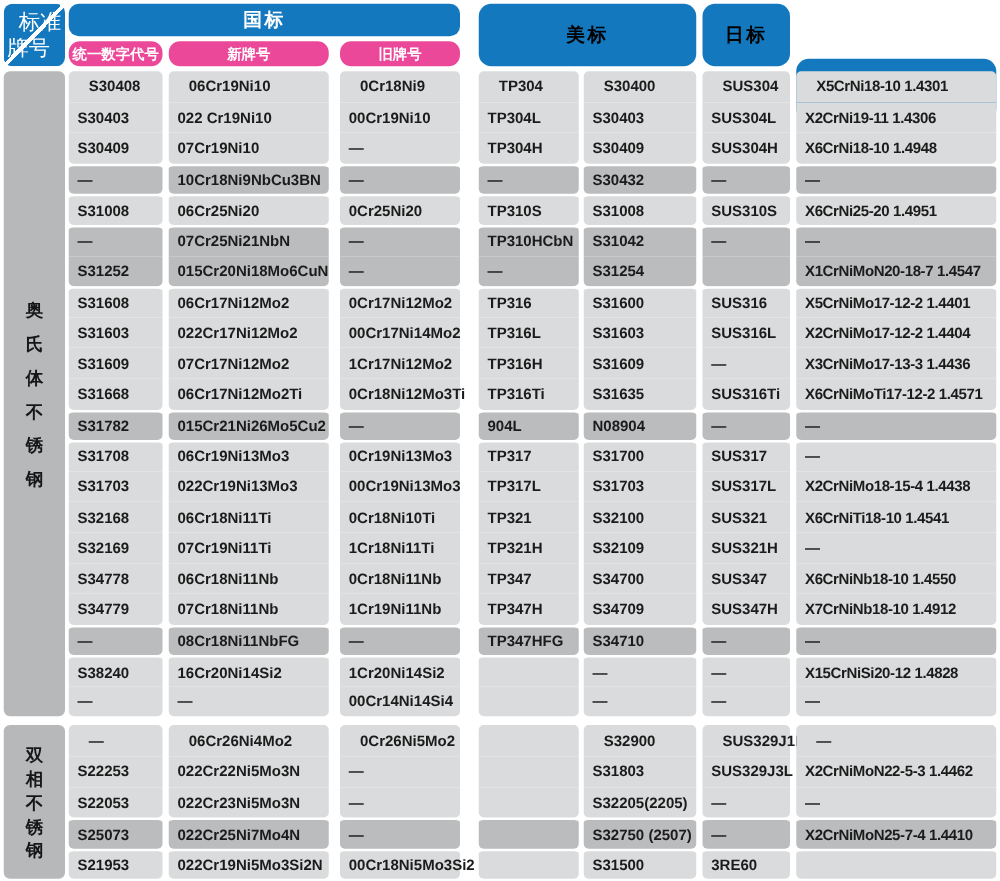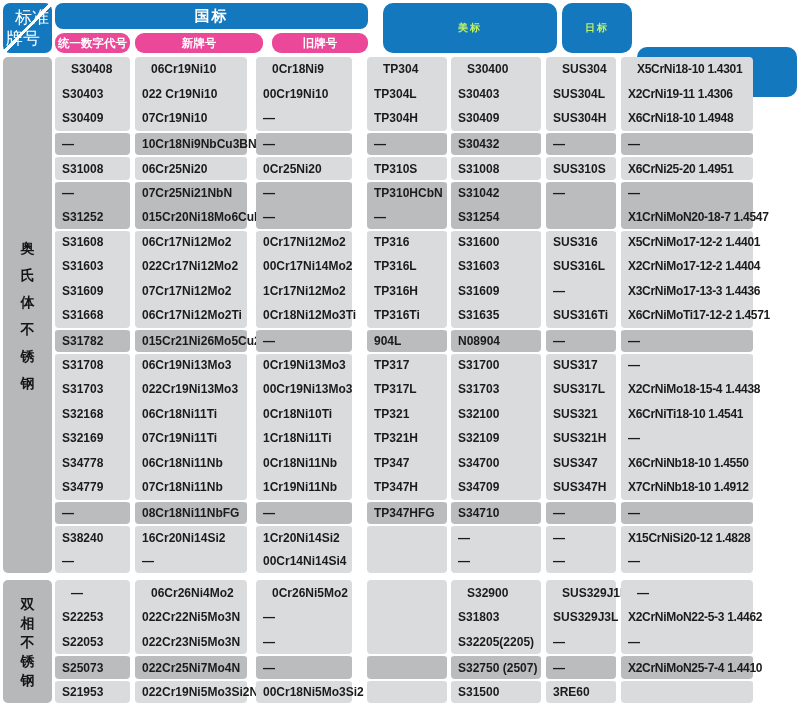--- a/index.html
+++ b/index.html
@@ -47,47 +47,47 @@
   .gb-subs{display:flex;margin-top:4px;height:20px;}
   .sub-box{
     background:#ec4899;border-radius:9px;color:#fff;
     display:flex;align-items:center;justify-content:center;
     font-size:11.5px;font-weight:700;
   }
   .sub-a{width:75px;margin-right:5px;}
   .sub-b{width:128px;margin-right:9px;}
   .sub-c{width:96px;}
   .hdr-tall{
-    height:50px;border-radius:10px;background:#1478be;color:#bef264;
+    height:50px;border-radius:10px;background:#1478be;color:#000000;
     display:flex;align-items:center;justify-content:center;
-    font-size:10px;font-weight:700;letter-spacing:2px;
+    font-size:15px;font-weight:700;letter-spacing:2px;
   }
   .hdr-us{width:174px;margin-right:5px;}
   .hdr-jp{width:70px;margin-right:5px;}
   .hdr-eu{width:160px;margin-top:44px;}
   
   .rows{margin-top:4px;}
   .rows-dup{margin-top:7px;}
   .row{display:flex;height:24.6px;}
   .cell{
     box-sizing:border-box;height:100%;
     display:flex;align-items:center;
     padding-left:7px;
     font-size:12px;font-weight:700;color:#1b1b1b;
     white-space:nowrap;
   }
   .light{background:#dadbdc;}
   .dark{background:#bbbcbe;}
   .cA{width:75px;margin-right:5px;}
-  .cB{width:112px;margin-right:9px;}
+  .cB{width:128px;margin-right:9px;}
   .cC{width:96px;margin-right:15px;}
   .cD{width:80px;margin-right:4px;}
   .cE{width:90px;margin-right:5px;}
   .cF{width:70px;margin-right:5px;}
-  .cG{width:132px;letter-spacing:-0.3px;margin-right:0;}
+  .cG{width:160px;letter-spacing:-0.3px;margin-right:0;}
   .bs{border-top:2px solid #ffffff;border-radius:4px 4px 0 0;}
   .bs.nt{border-top:none;padding-left:16px;}
   .be{border-radius:0 0 4px 4px;}
   .bs.be{border-radius:4px;}
 </style>
 </head>
 <body>
 
 <div class="page">
 

